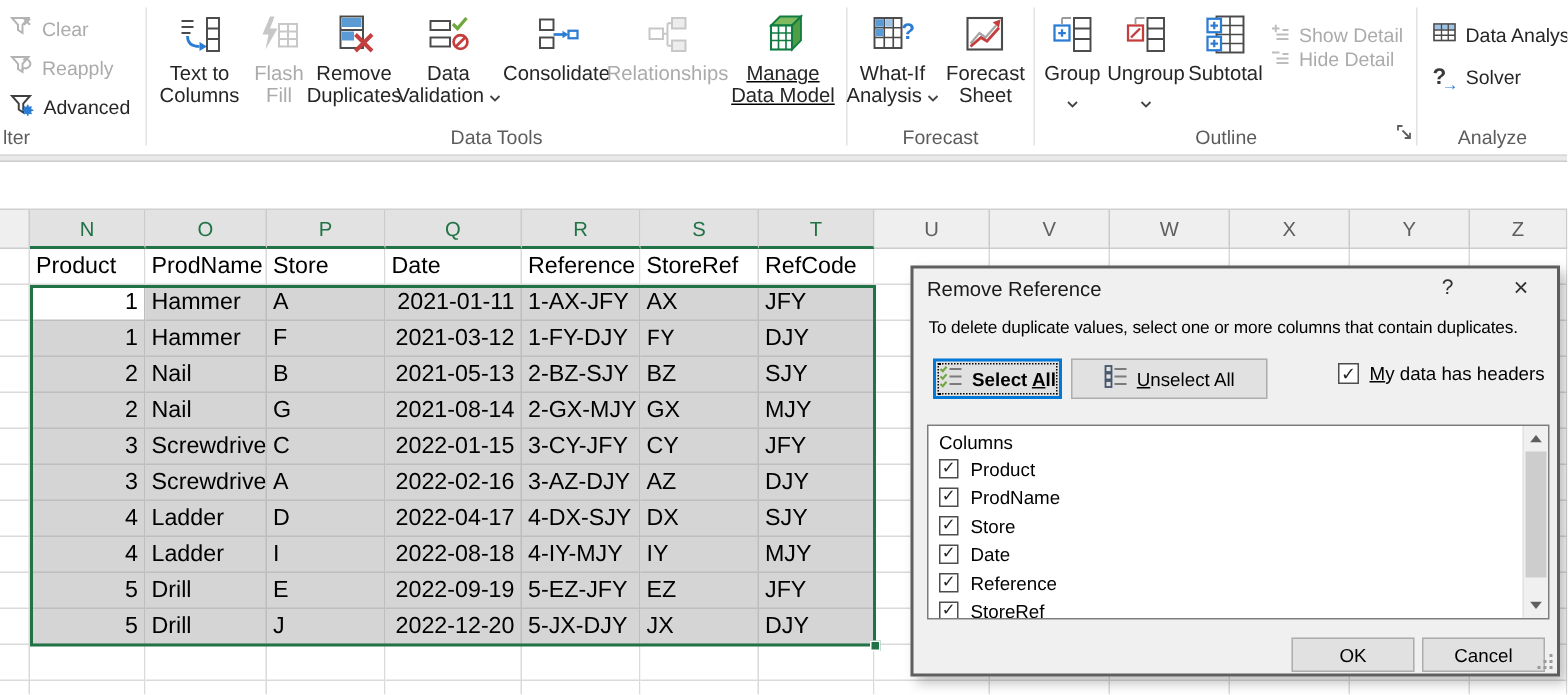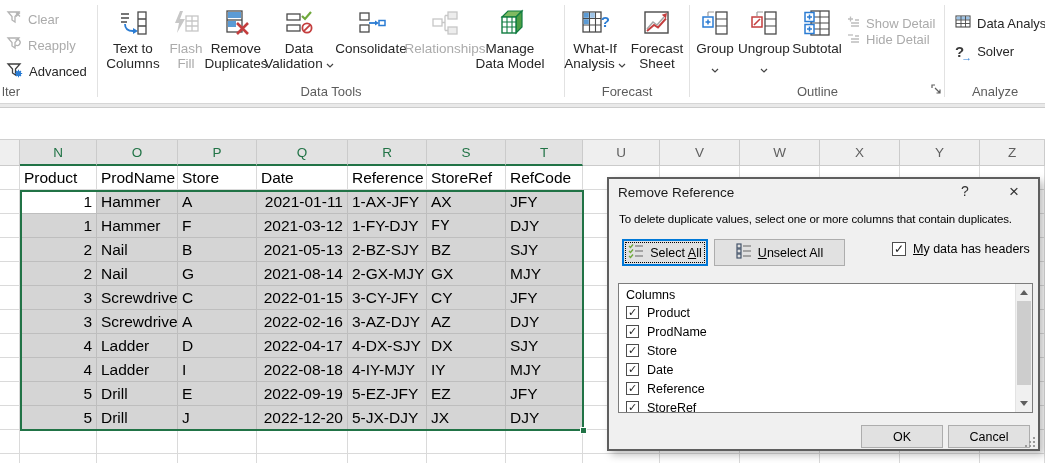--- a/index.html
+++ b/index.html
@@ -55,21 +55,21 @@
     padding-left:9px; font-size:13.5px; color:#1A1A1A; }
   .dlg-help { position:absolute; top:4px; left:346px; width:20px; height:20px; text-align:center;
     font-size:14px; color:#333; cursor:pointer; }
   .dlg-close { position:absolute; top:2px; left:390px; width:30px; height:22px; text-align:center;
     font-size:17px; color:#333; cursor:pointer; line-height:22px; }
   .dlg-instruction { position:absolute; top:34px; left:10px; width:418px; font-size:11.5px;
     letter-spacing:-0.1px; white-space:nowrap; overflow:hidden; }
   .dlg-btn { position:absolute; background:#E1E1E1; border:1px solid #ADADAD;
     display:flex; align-items:center; justify-content:center; gap:6px; font-size:12.5px; cursor:pointer; }
   .dlg-btn.focused { border:2px solid #0078D7; outline:1px dotted #000; outline-offset:-4px; }
-  .btn-selectall  { left:13px; top:60px; width:86px;  height:27px; }
+  .btn-selectall  { left:13px; top:60px; width:86px;  height:27px;font-weight:bold; }
   .btn-unselectall{ left:105px; top:60px; width:131px; height:27px; }
   .ul { text-decoration:underline; }
   .dlg-check { position:absolute; left:283px; top:63px; display:flex; align-items:center; gap:7px;
     font-size:12.5px; cursor:pointer; }
   .cbox { width:14px; height:14px; background:#fff; border:1px solid #4D4D4D; flex:none;
     display:flex; align-items:center; justify-content:center; font-size:12px; line-height:1; color:#222; }
   .dlg-list { position:absolute; left:9px; top:104px; width:415px; height:130px; background:#fff;
     border:1px solid #7C7C7C; overflow:hidden; }
   .columns-label { padding:4px 0 1px 7px; font-size:12.5px; }
   .list-item { display:flex; align-items:center; gap:8px; height:19px; padding-left:7px;
@@ -198,21 +198,21 @@
         <div class="bicon">
           <svg width="30" height="30" viewBox="0 0 30 30">
               <rect x="3" y="11" width="9" height="7" fill="#fff" stroke="#C7C7C7" stroke-width="1.3"></rect>
               <rect x="18" y="4" width="9" height="7" fill="#EDEDED" stroke="#C7C7C7" stroke-width="1.3"></rect>
               <rect x="18" y="19" width="9" height="7" fill="#EDEDED" stroke="#C7C7C7" stroke-width="1.3"></rect>
               <path d="M12 14.5 h3 M15 7.5 h3 M15 22.5 h3 M15 7.5 v15" fill="none" stroke="#C7C7C7" stroke-width="1.3"></path>
             </svg>
         </div>
         <div class="blabel">Relationships</div>
       </div>
-      <div class="bigbtn" style="left:372px;width:80px;">
+      <div class="bigbtn" style="left:384px;width:80px;text-decoration:underline;">
         <div class="bicon">
           <svg width="32" height="32" viewBox="0 0 32 32">
               <polygon points="8,10 14,4 28,4 22,10" fill="#7FBA61" stroke="#107C41" stroke-width="1.2"></polygon>
               <polygon points="22,10 28,4 28,20 22,26" fill="#4E9E45" stroke="#107C41" stroke-width="1.2"></polygon>
               <rect x="8" y="10" width="14" height="16" fill="#fff" stroke="#107C41" stroke-width="1.4"></rect>
               <path d="M8 15 h14 M8 20 h14 M13 10 v16 M18 10 v16" stroke="#107C41" stroke-width="1.1"></path>
             </svg>
         </div>
         <div class="blabel">Manage</div>
         <div class="blabel">Data Model</div>

